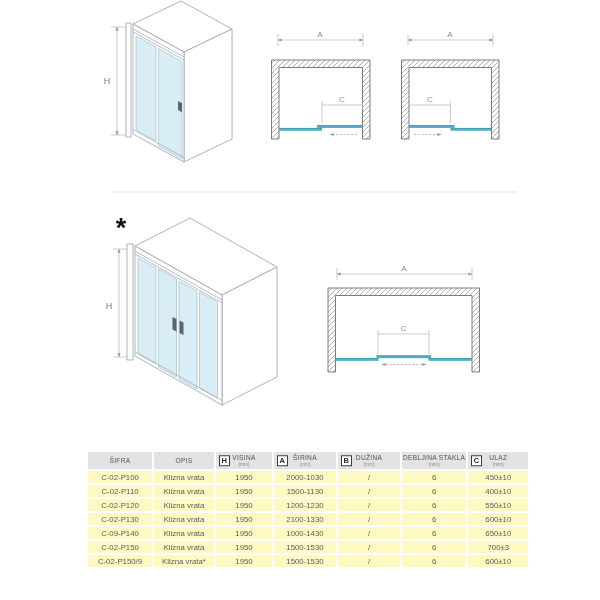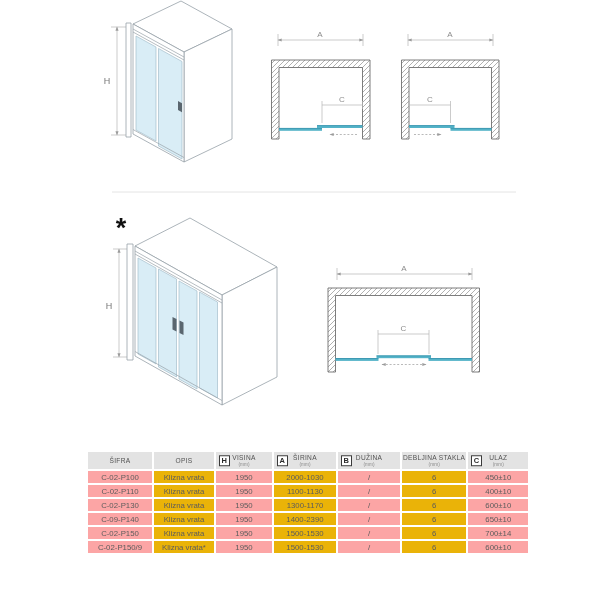--- a/index.html
+++ b/index.html
@@ -6,22 +6,22 @@
   body{width:600px;height:600px;position:relative;overflow:hidden;
        font-family:"Liberation Sans", sans-serif;}
   .sheet{position:absolute;inset:0;width:600px;height:600px;background:#fff;}
   svg.drawings{position:absolute;left:0;top:0;}
 
   .table-wrap{position:absolute;left:86px;top:450px;}
   table{border-collapse:separate;border-spacing:2px;}
   th{font-weight:normal;background:#e3e3e3;height:17px;padding:0 1px;vertical-align:middle;}
   td{height:12px;text-align:center;font-size:7.8px;color:#5c5c5c;padding:0;white-space:nowrap;}
   .c0{width:62px}.c1{width:58px}.c2{width:54px}.c3{width:60px}.c4{width:60px}.c5{width:60px}.c6{width:58px}
-  td.c0,td.c2,td.c4,td.c6{background:#fca5a5;margin-top:30px;}
-  td.c1,td.c3,td.c5{background:#eab308;margin-top:40px;}
+  td.c0,td.c2,td.c4,td.c6{background:#fef9c3;margin-top:30px;}
+  td.c1,td.c3,td.c5{background:#fef9c3;margin-top:40px;}
   .hwrap{position:relative;display:flex;align-items:center;justify-content:center;height:17px;}
   .letterbox{position:absolute;left:1.5px;top:50%;transform:translateY(-50%);
              width:9.5px;height:9.5px;border:1px solid #3a3a3a;background:#fff;
              font-size:7.5px;font-weight:700;color:#2b2b2b;
              display:flex;align-items:center;justify-content:center;}
   .hstack{display:flex;flex-direction:column;line-height:1.15;align-items:center;}
   .hlabel{font-size:6.6px;letter-spacing:.3px;color:#525252;text-transform:uppercase;white-space:nowrap;}
   .hunit{font-size:4.8px;color:#8d8d8d;}
 </style>
 </head>
@@ -226,51 +226,60 @@
             <td class="c2">1950</td>
             <td class="c3">2000-1030</td>
             <td class="c4">/</td>
             <td class="c5">6</td>
             <td class="c6">450±10</td>
           </tr>
           <tr>
             <td class="c0">C-02-P110</td>
             <td class="c1">Klizna vrata</td>
             <td class="c2">1950</td>
-            <td class="c3">1100-1130</td>
+            <td class="c3">1500-1130</td>
             <td class="c4">/</td>
             <td class="c5">6</td>
             <td class="c6">400±10</td>
           </tr>
           <tr>
+            <td class="c0">C-02-P120</td>
+            <td class="c1">Klizna vrata</td>
+            <td class="c2">1950</td>
+            <td class="c3">1200-1230</td>
+            <td class="c4">/</td>
+            <td class="c5">6</td>
+            <td class="c6">550±10</td>
+          </tr>
+          <tr>
             <td class="c0">C-02-P130</td>
             <td class="c1">Klizna vrata</td>
             <td class="c2">1950</td>
-            <td class="c3">1300-1170</td>
+            <td class="c3">2100-1330</td>
             <td class="c4">/</td>
             <td class="c5">6</td>
             <td class="c6">600±10</td>
           </tr>
           <tr>
             <td class="c0">C-09-P140</td>
             <td class="c1">Klizna vrata</td>
             <td class="c2">1950</td>
-            <td class="c3">1400-2390</td>
+            <td class="c3">1000-1430</td>
             <td class="c4">/</td>
             <td class="c5">6</td>
             <td class="c6">650±10</td>
           </tr>
           <tr>
             <td class="c0">C-02-P150</td>
             <td class="c1">Klizna vrata</td>
             <td class="c2">1950</td>
             <td class="c3">1500-1530</td>
             <td class="c4">/</td>
             <td class="c5">6</td>
-            <td class="c6">700±14</td>
+            <td class="c6">700±3</td>
           </tr>
           <tr>
             <td class="c0">C-02-P150/9</td>
             <td class="c1">Klizna vrata*</td>
             <td class="c2">1950</td>
             <td class="c3">1500-1530</td>
             <td class="c4">/</td>
             <td class="c5">6</td>
             <td class="c6">600±10</td>
           </tr>

